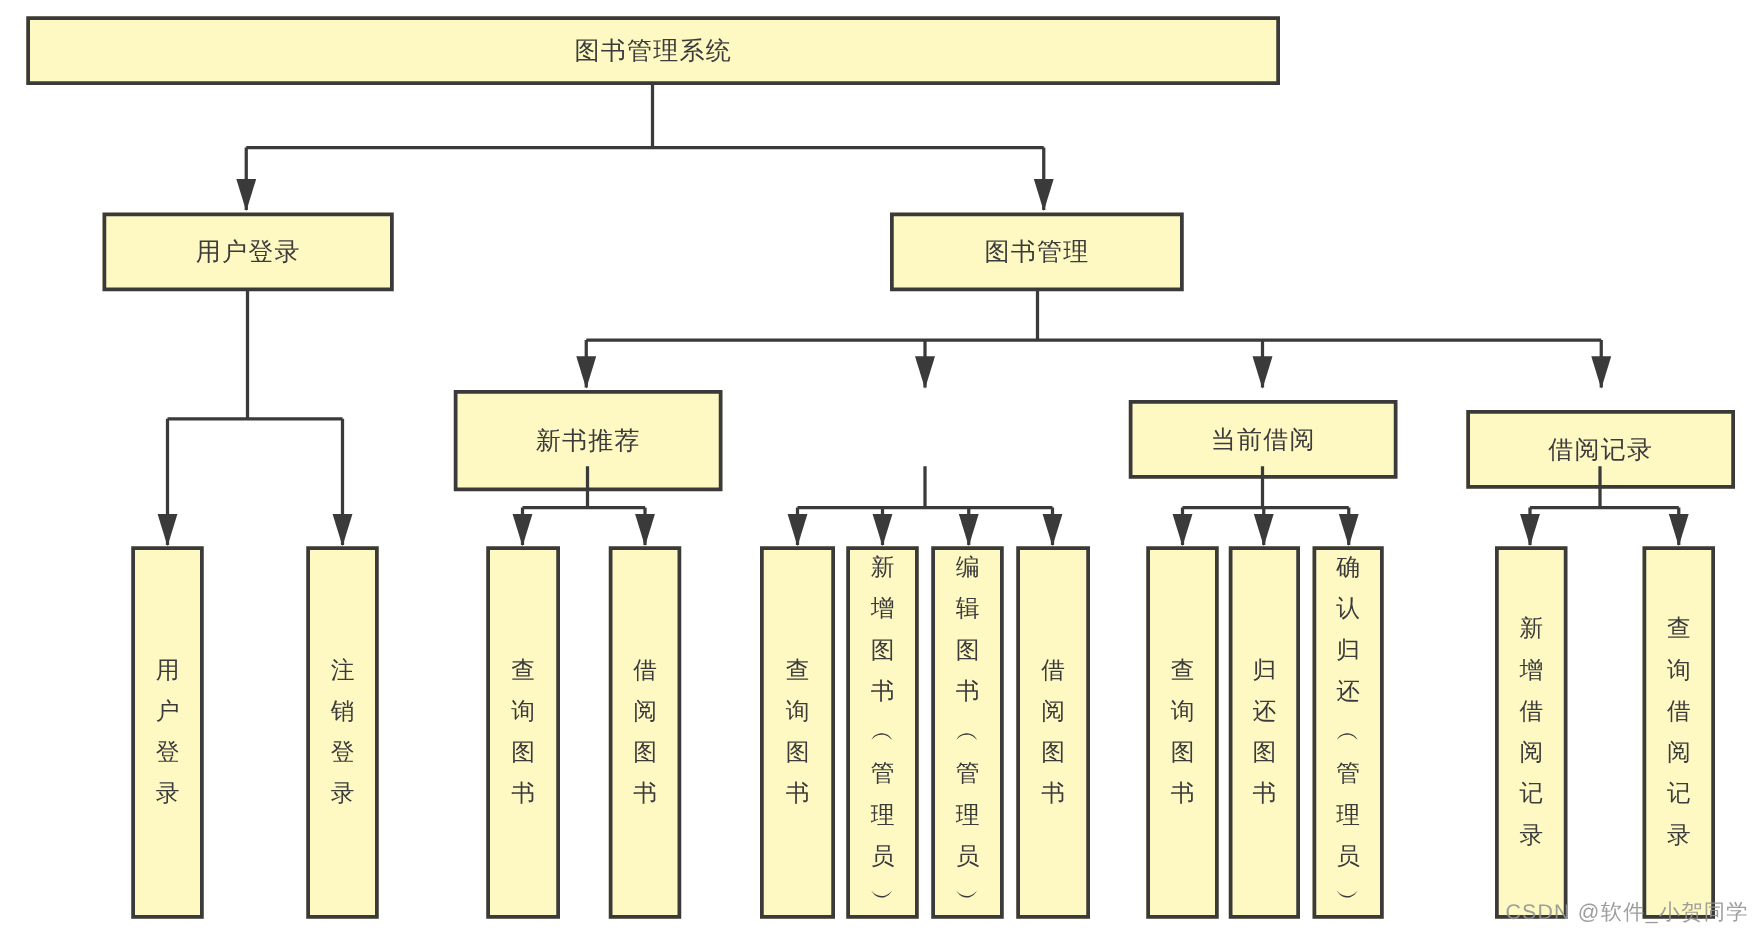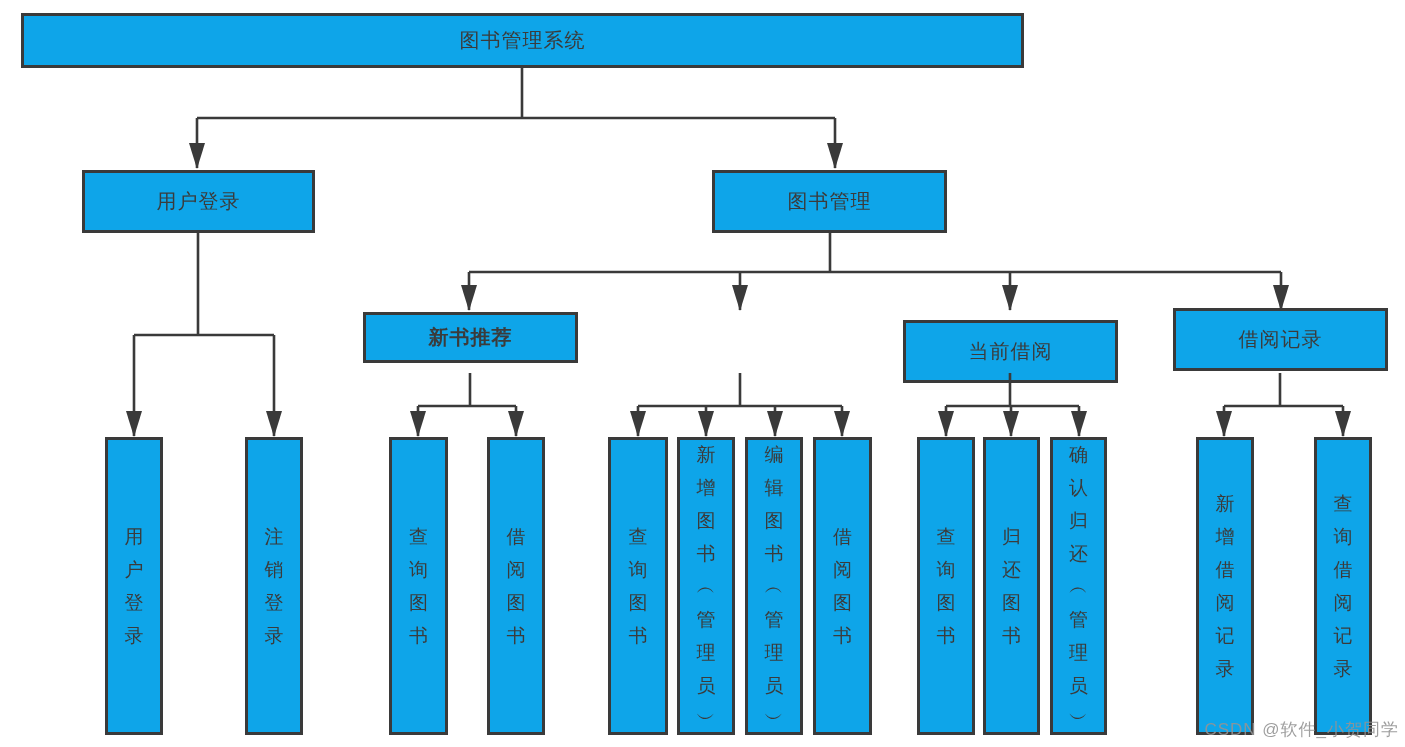--- a/index.html
+++ b/index.html
@@ -1,21 +1,21 @@
 <!DOCTYPE html>
 <html><head>
 <meta charset="utf-8">
 <style>
   html,body{margin:0;padding:0;background:#ffffff;}
   body{font-family:"Liberation Sans","DejaVu Sans",sans-serif;}
   .canvas{
     position:relative;width:1405px;height:747px;background:#ffffff;overflow:hidden;
   }
   .node{
-    position:absolute;background:#0ea5e9;border:3px solid #3a3a3a;
+    position:absolute;background:#fef9c3;border:3px solid #3a3a3a;
     display:flex;align-items:center;justify-content:center;
     color:#3b3b3b;box-sizing:border-box;
   }
   .node.h-label{font-size:20px;letter-spacing:1px;}
   .node.leaf{font-size:19px;}
   .leaf-label{
     white-space:pre-line;text-align:center;line-height:33px;
     width:100%;display:block;
   }
   svg.wires{position:absolute;left:0;top:0;pointer-events:none;z-index:5;}
@@ -76,27 +76,27 @@
     <span>图书管理系统</span>
   </div>
 
   <div class="node h-label" style="left:82px;top:170px;width:233px;height:63px;">
     <span>用户登录</span>
   </div>
   <div class="node h-label" style="left:712px;top:170px;width:235px;height:63px;">
     <span>图书管理</span>
   </div>
 
-  <div class="node h-label" style="left:363px;top:312px;width:215px;height:51px;font-weight:bold;">
+  <div class="node h-label" style="left:363px;top:312px;width:215px;height:81px;">
     <span>新书推荐</span>
   </div>
   <div class="node h-label" style="left:903px;top:320px;width:215px;height:63px;">
     <span>当前借阅</span>
   </div>
-  <div class="node h-label" style="left:1173px;top:308px;width:215px;height:63px;">
+  <div class="node h-label" style="left:1173px;top:328px;width:215px;height:63px;">
     <span>借阅记录</span>
   </div>
 
   <div class="node leaf" style="left:105px;top:437px;width:58px;height:298px;">
     <span class="leaf-label">用
 户
 登
 录</span>
   </div>
   <div class="node leaf" style="left:245px;top:437px;width:58px;height:298px;">

